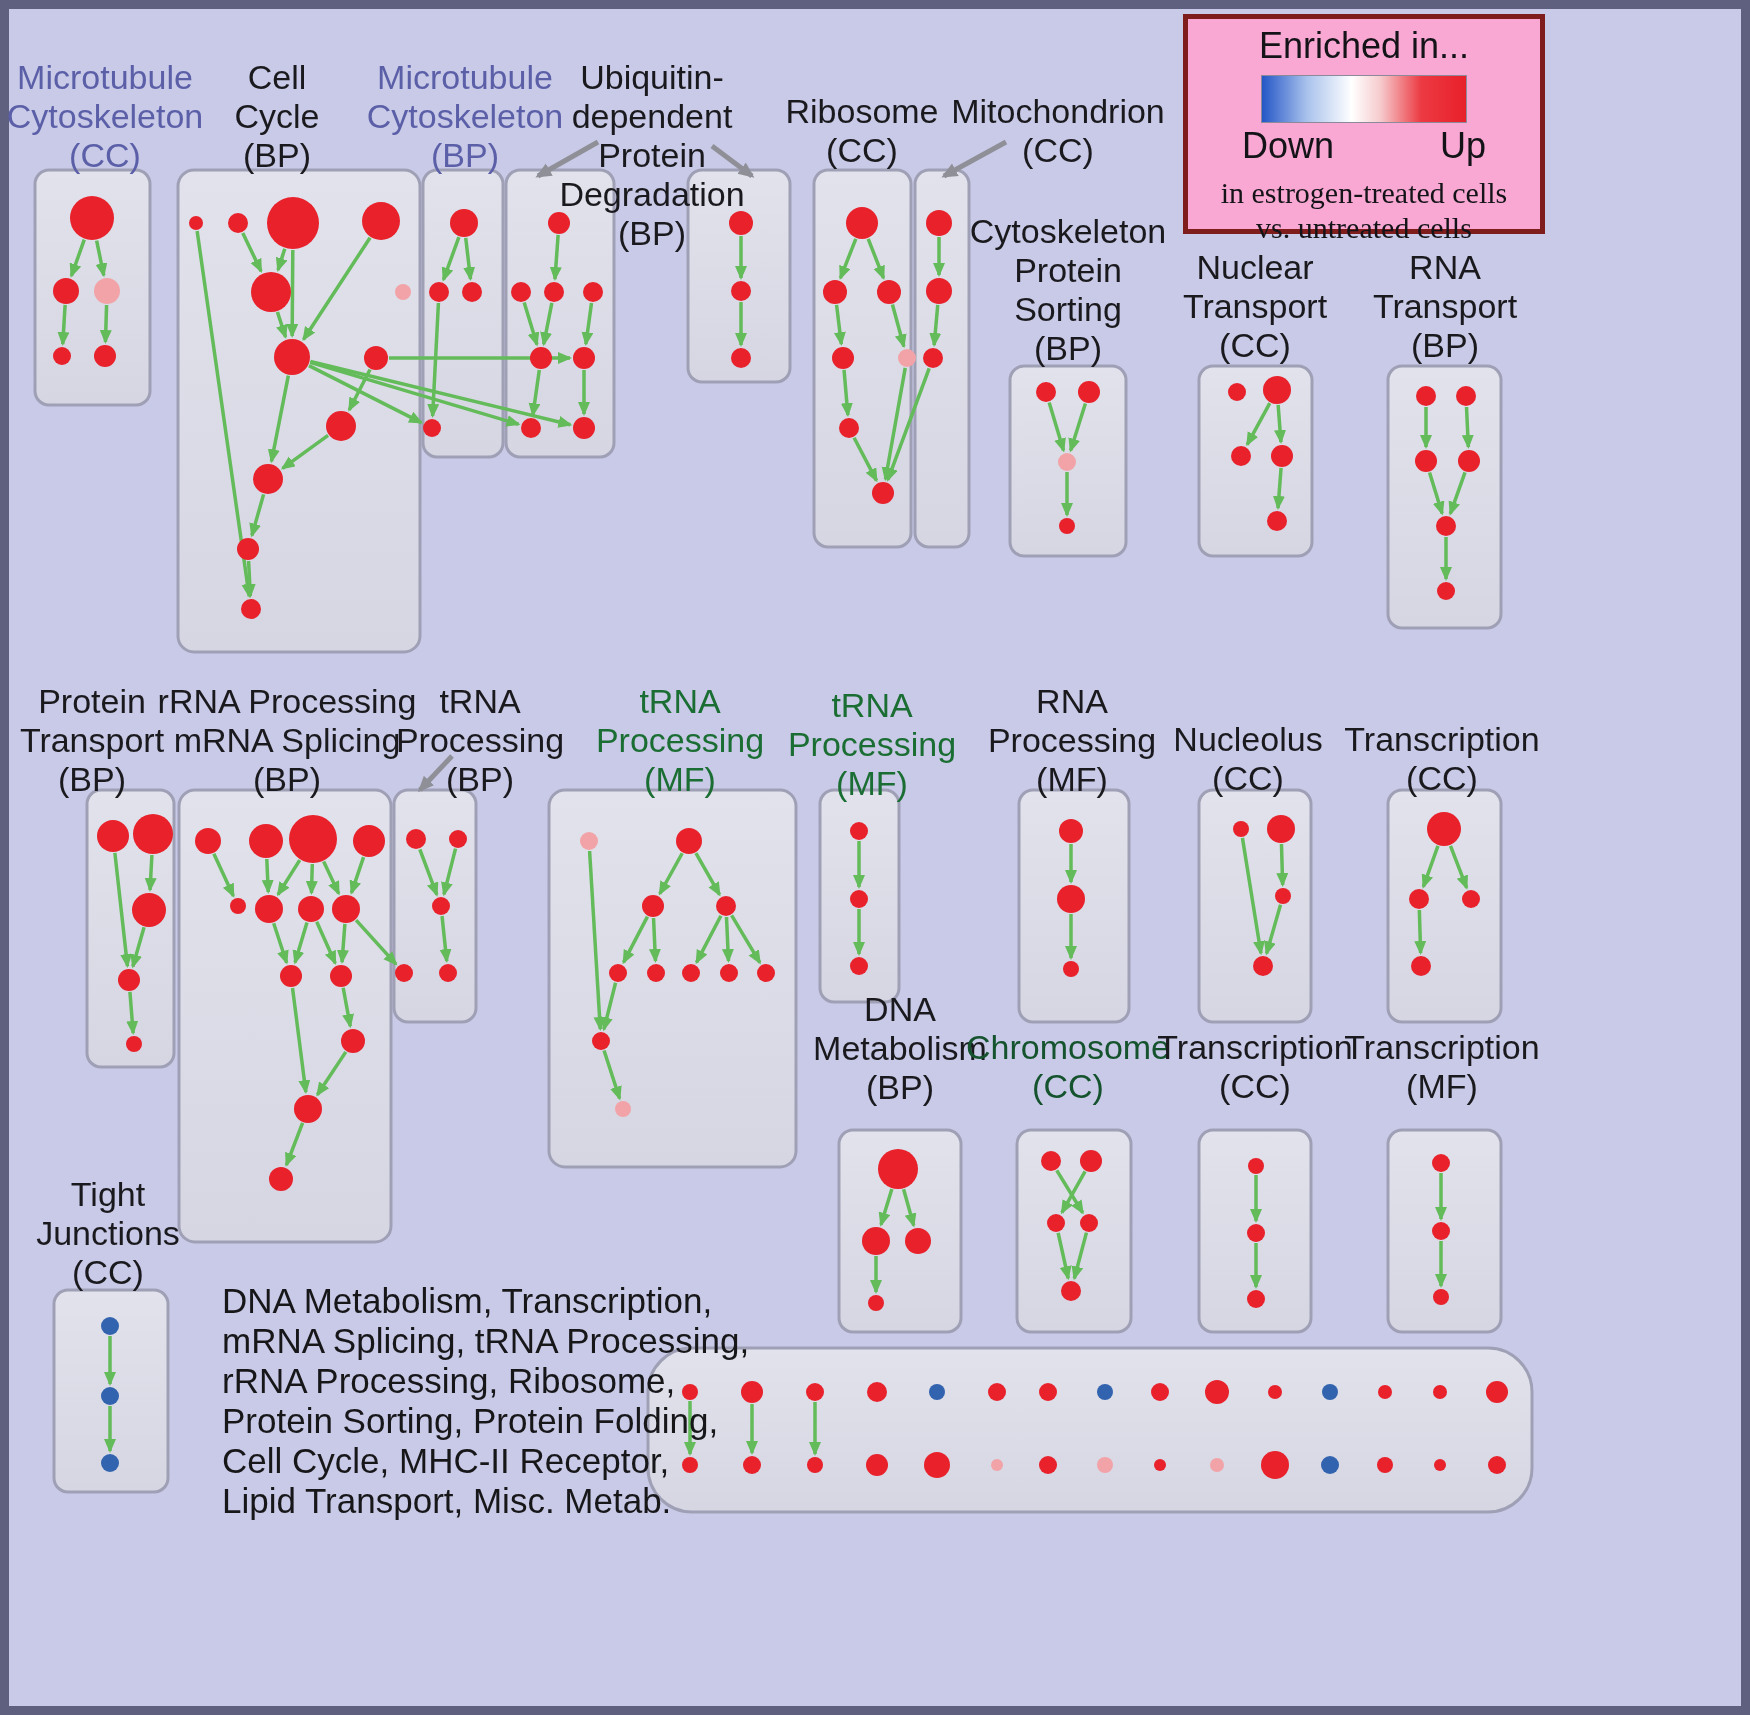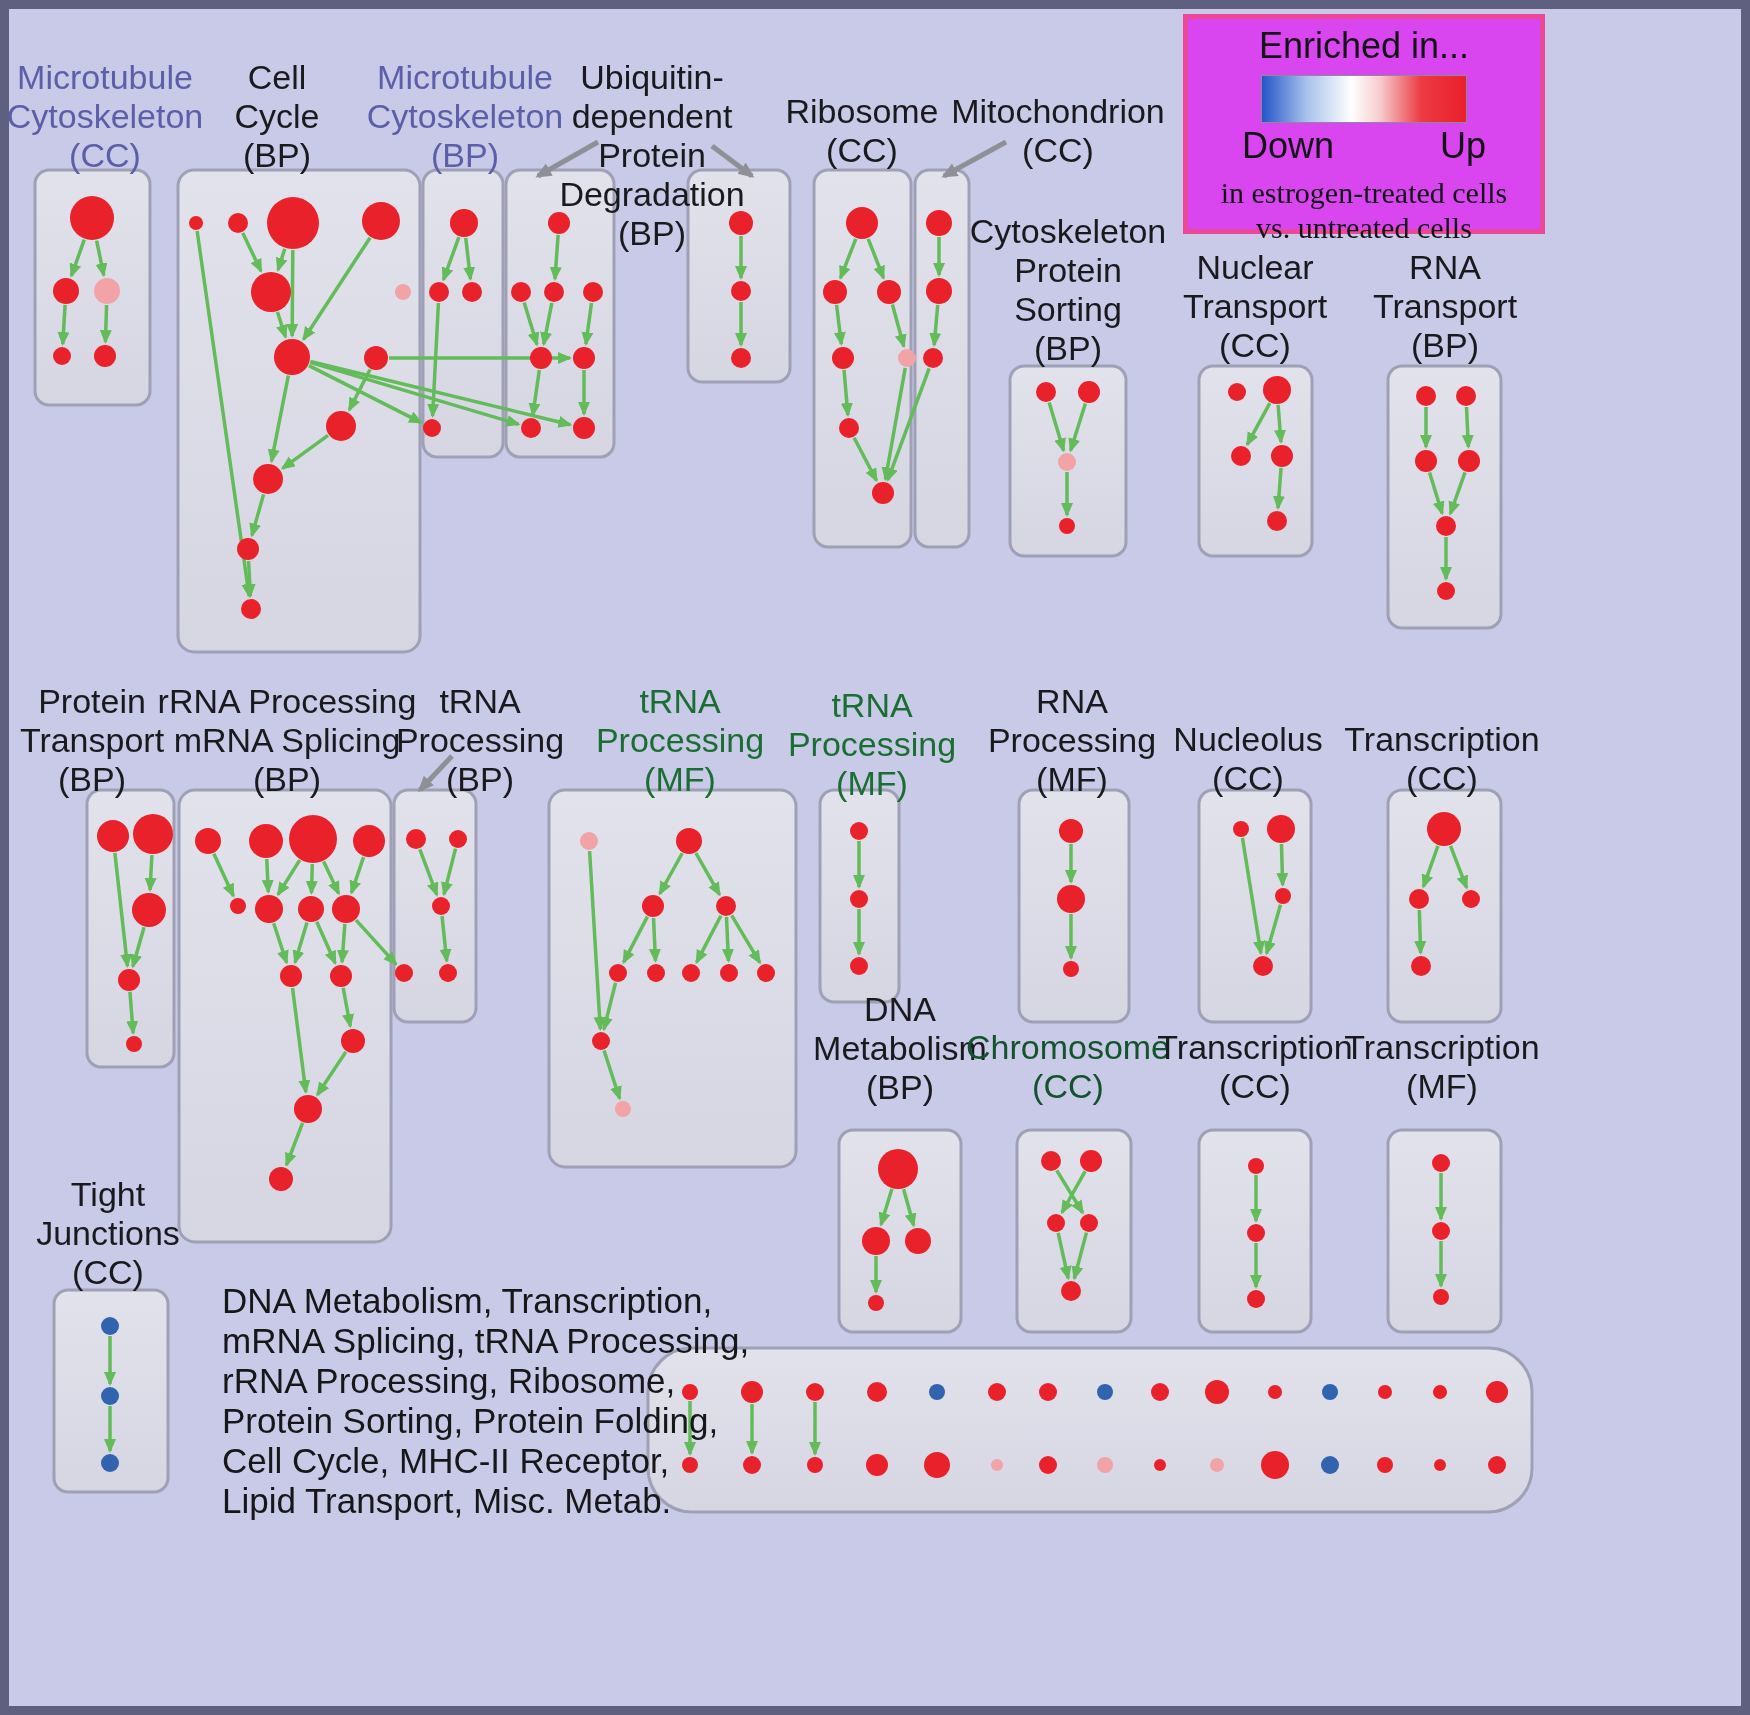--- a/index.html
+++ b/index.html
@@ -10,21 +10,21 @@
   }
   #graph,#labels{position:absolute;left:0;top:0;width:1750px;height:1715px;}
   #labels{pointer-events:none;}
   .cluster-label{
     position:absolute;transform:translateX(-50%);
     text-align:center;font-size:34px;line-height:39px;white-space:nowrap;
     color:#1a1a1e;
   }
   .legend{
     position:absolute;left:1183px;top:14px;width:362px;height:220px;
-    box-sizing:border-box;border:5px solid #ec4899;background:#d946ef;
+    box-sizing:border-box;border:5px solid #7f1d1d;background:#f9a8d4;
     text-align:center;color:#141418;
   }
   .legend-title{font-size:36px;margin-top:6px;}
   .legend-bar{width:204px;height:46px;margin:8px auto 0;border:1px solid #8a8a9a;}
   .legend-updown{width:244px;margin:2px auto 8px;display:flex;justify-content:space-between;font-size:36px;}
   .legend-sub{font-size:30px;line-height:35px;font-family:Liberation Serif, serif;}
   .annotation{
     position:absolute;left:222px;top:1248px;
     font-size:35px;line-height:40px;white-space:pre-line;color:#17171a;margin-top:33px;
   }

